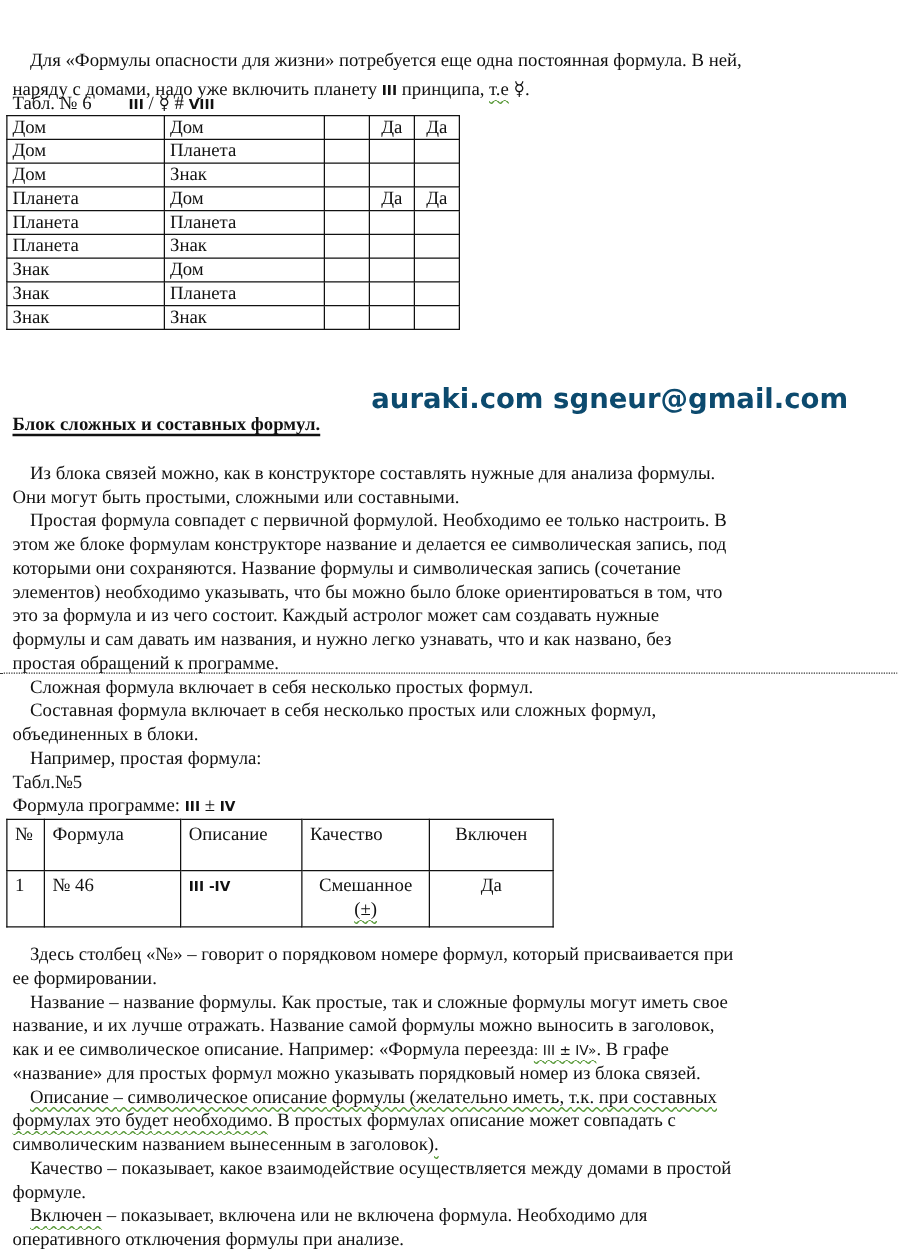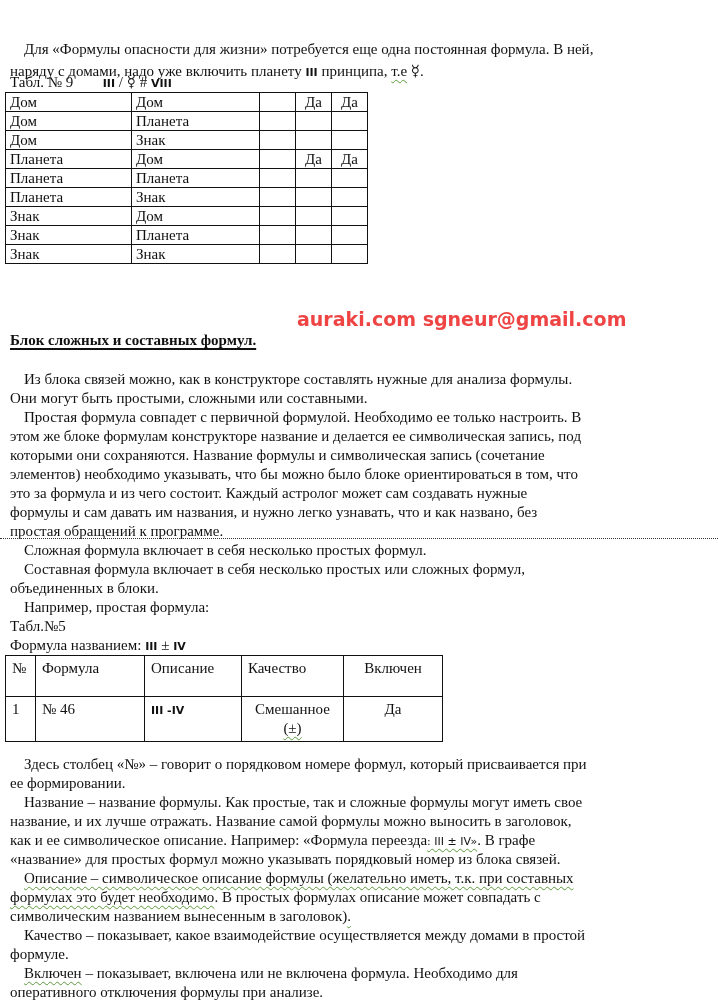--- a/index.html
+++ b/index.html
@@ -30,40 +30,40 @@
     position: absolute; left: 5px; top: 655px; border-collapse: collapse; font-size: 15px;
   }
   table.t5 td, table.t5 th {
     border: 1.5px solid #111; vertical-align: top; padding: 3px 6px; font-weight: normal;
     text-align: left; height: 34px; line-height: 19px;
   }
   table.t5 .c { text-align: center; }
 
   .watermark {
     position: absolute; left: 297px; top: 310px;
-    font-family: "DejaVu Sans", sans-serif; font-weight: bold; font-size: 19px; color: #ef4444;
+    font-family: "DejaVu Sans", sans-serif; font-weight: bold; font-size: 22px; color: #0c4a6e;
   }
   .heading {
     position: absolute; left: 10px; top: 331px; font-weight: bold; font-size: 15px;
     text-decoration: underline; text-decoration-thickness: 2px; text-underline-offset: 3px;
   }
   .dotted {
     position: absolute; left: 0; top: 538px; width: 718px; border-top: 1px dotted #333;
   }
 </style>
 </head>
 <body>
 
 <div class="p indent" style="top:40px">Для «Формулы опасности для жизни» потребуется еще одна постоянная формула. В ней,</div>
 <div class="p" style="top:62px">
   <span>наряду с домами,  надо уже включить планету </span><span class="sym">III</span><span> принципа, </span><span class="wavy">т.е</span> <span class="sym-big">☿</span><span>.</span>
 </div>
 
 <div class="abs" style="left:10px; top:73px; white-space:nowrap;">
-  <span>Табл. № 9</span>
+  <span>Табл. № 6</span>
   <span style="display:inline-block; width:22px"></span>
   <span class="sym">III</span><span> / </span><span class="sym-big">☿</span><span> # </span><span class="sym">VIII</span>
 </div>
 
 <table class="t4">
   <colgroup>
     <col style="width:126px">
       <col style="width:128px">
       <col style="width:36px">
       <col style="width:36px">
@@ -151,21 +151,21 @@
 <div class="p" style="top:522px">простая обращений к программе.</div>
 
 <div class="dotted"></div>
 
 <div class="p indent" style="top:541px">Сложная формула включает в себя  несколько простых формул.</div>
 <div class="p indent" style="top:560px">Составная формула включает в себя несколько простых или сложных формул,</div>
 <div class="p" style="top:579px">объединенных в блоки.</div>
 <div class="p indent" style="top:598px">Например, простая формула:</div>
 <div class="p" style="top:617px">Табл.№5</div>
 <div class="p" style="top:636px">
-  <span>Формула названием: </span><span class="sym">III</span><span> ± </span><span class="sym">IV</span>
+  <span>Формула программе: </span><span class="sym">III</span><span> ± </span><span class="sym">IV</span>
 </div>
 
 <table class="t5">
   <colgroup>
     <col style="width:30px">
       <col style="width:109px">
       <col style="width:97px">
       <col style="width:102px">
       <col style="width:99px">
   </colgroup>

